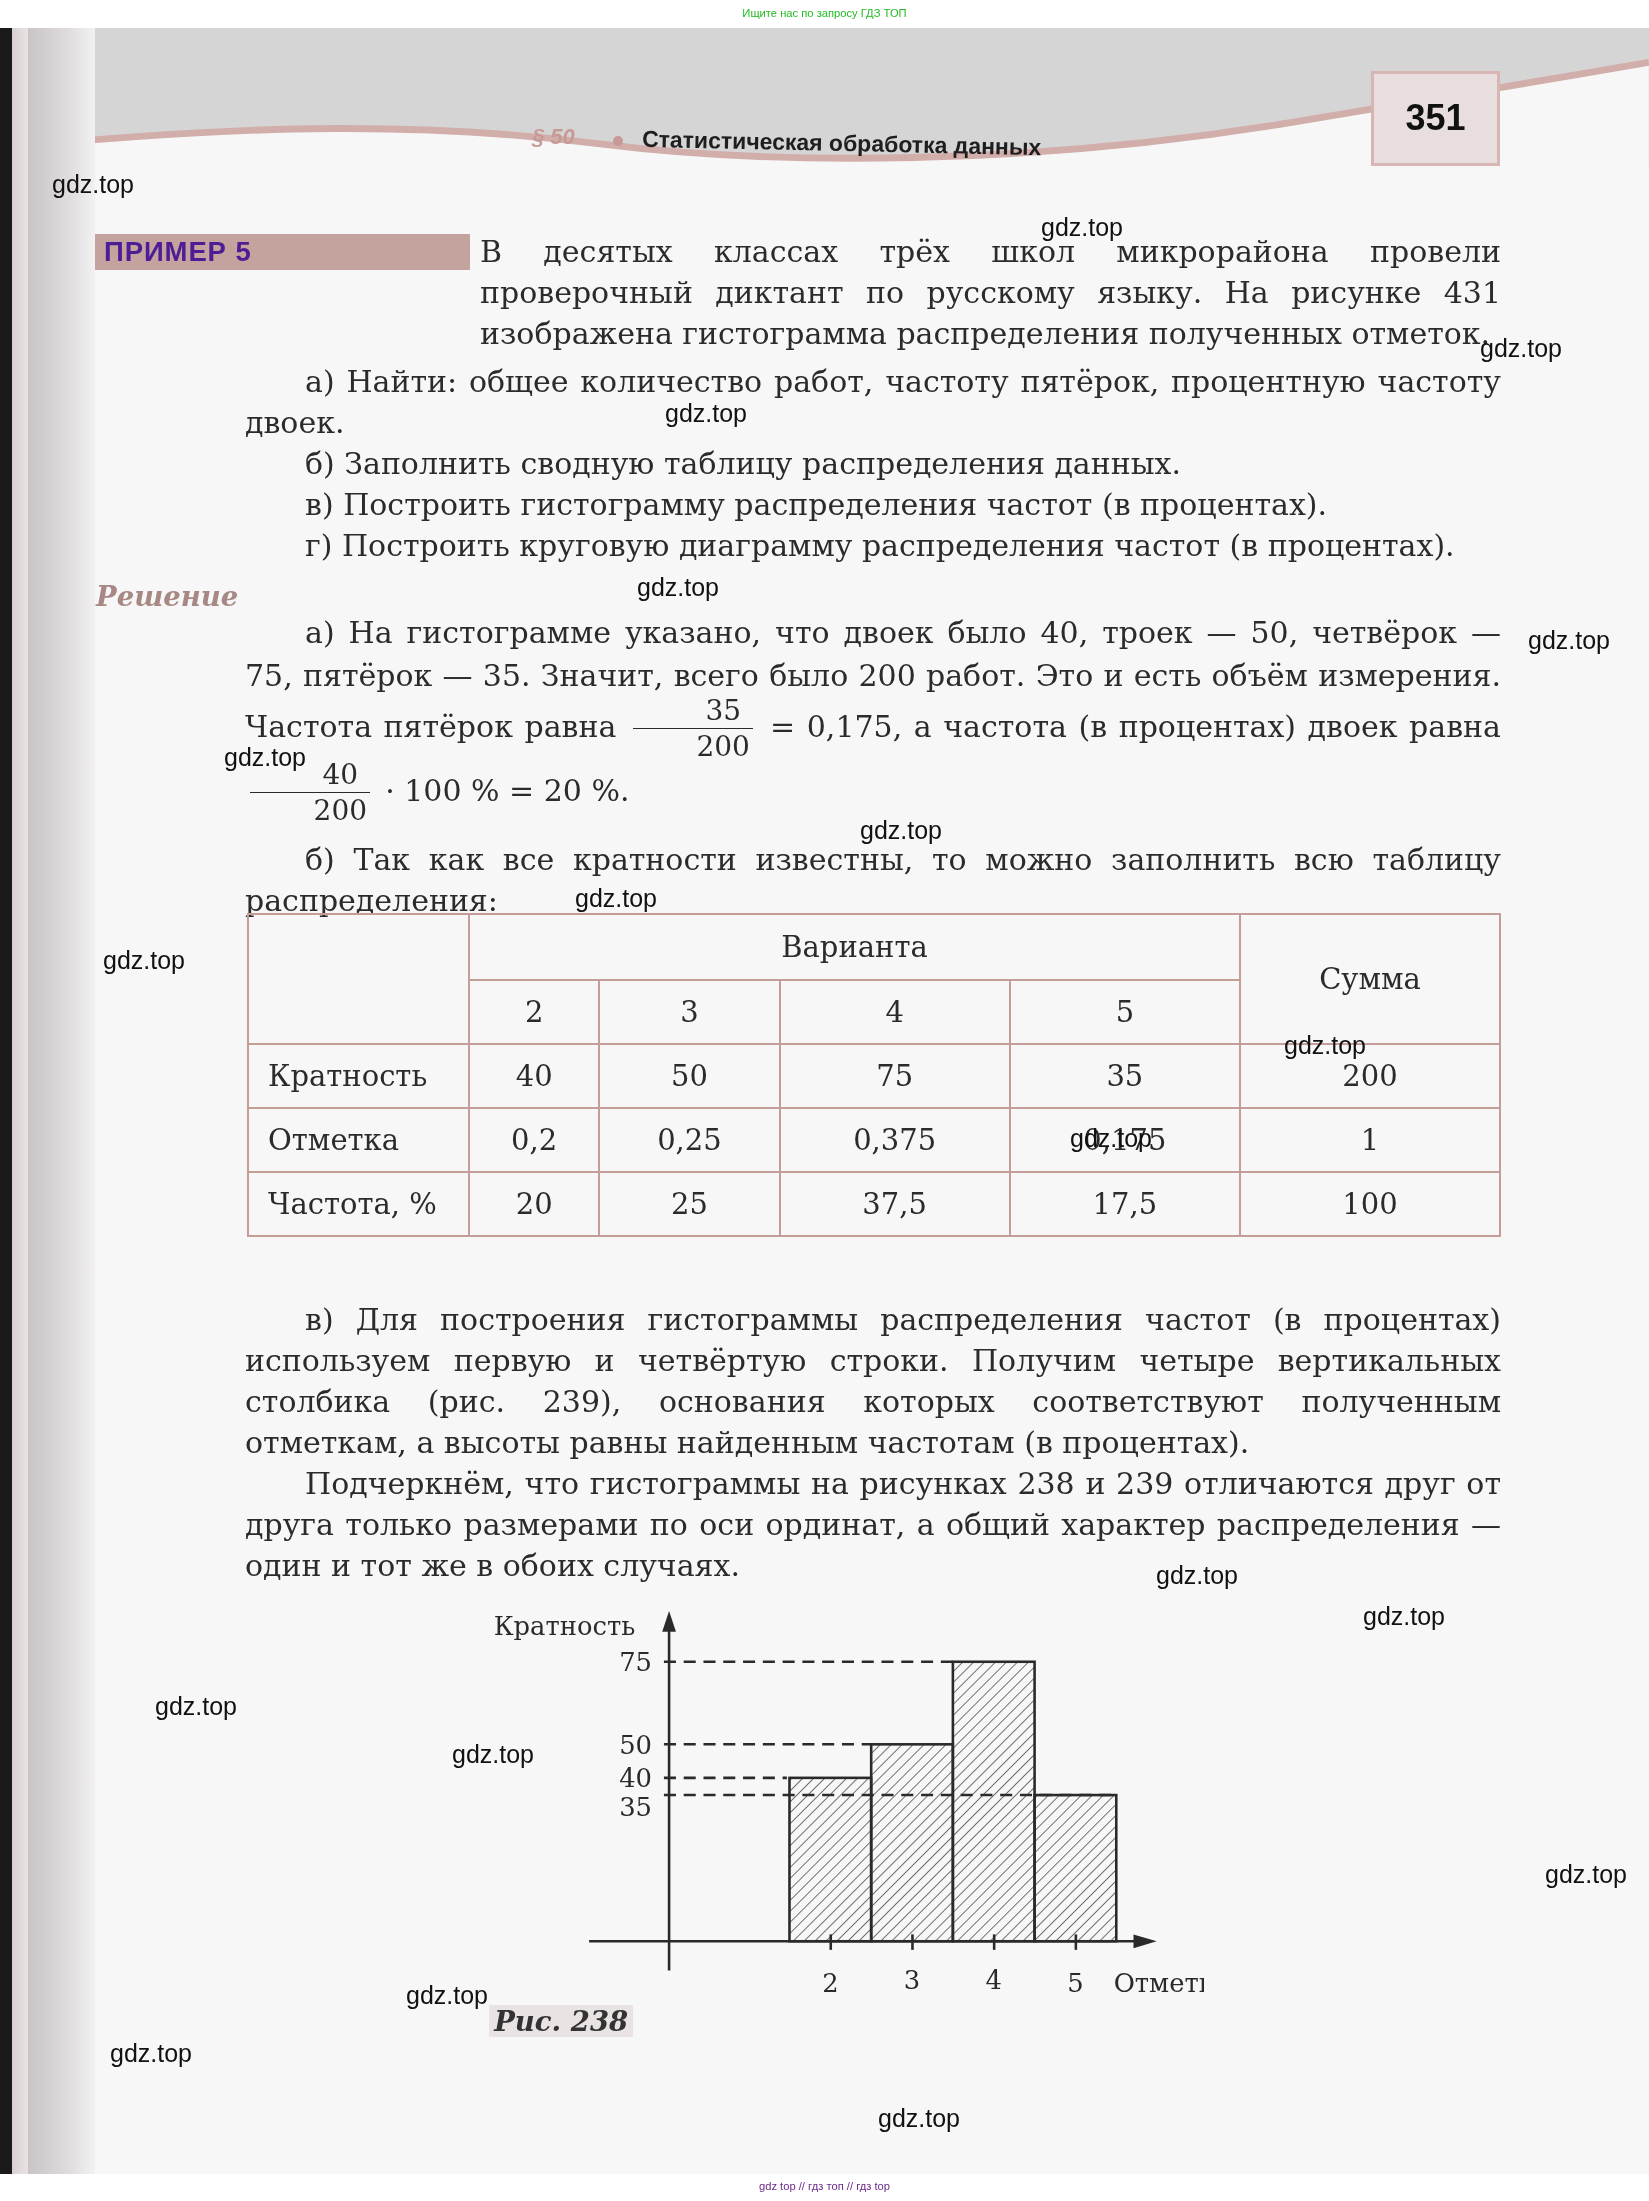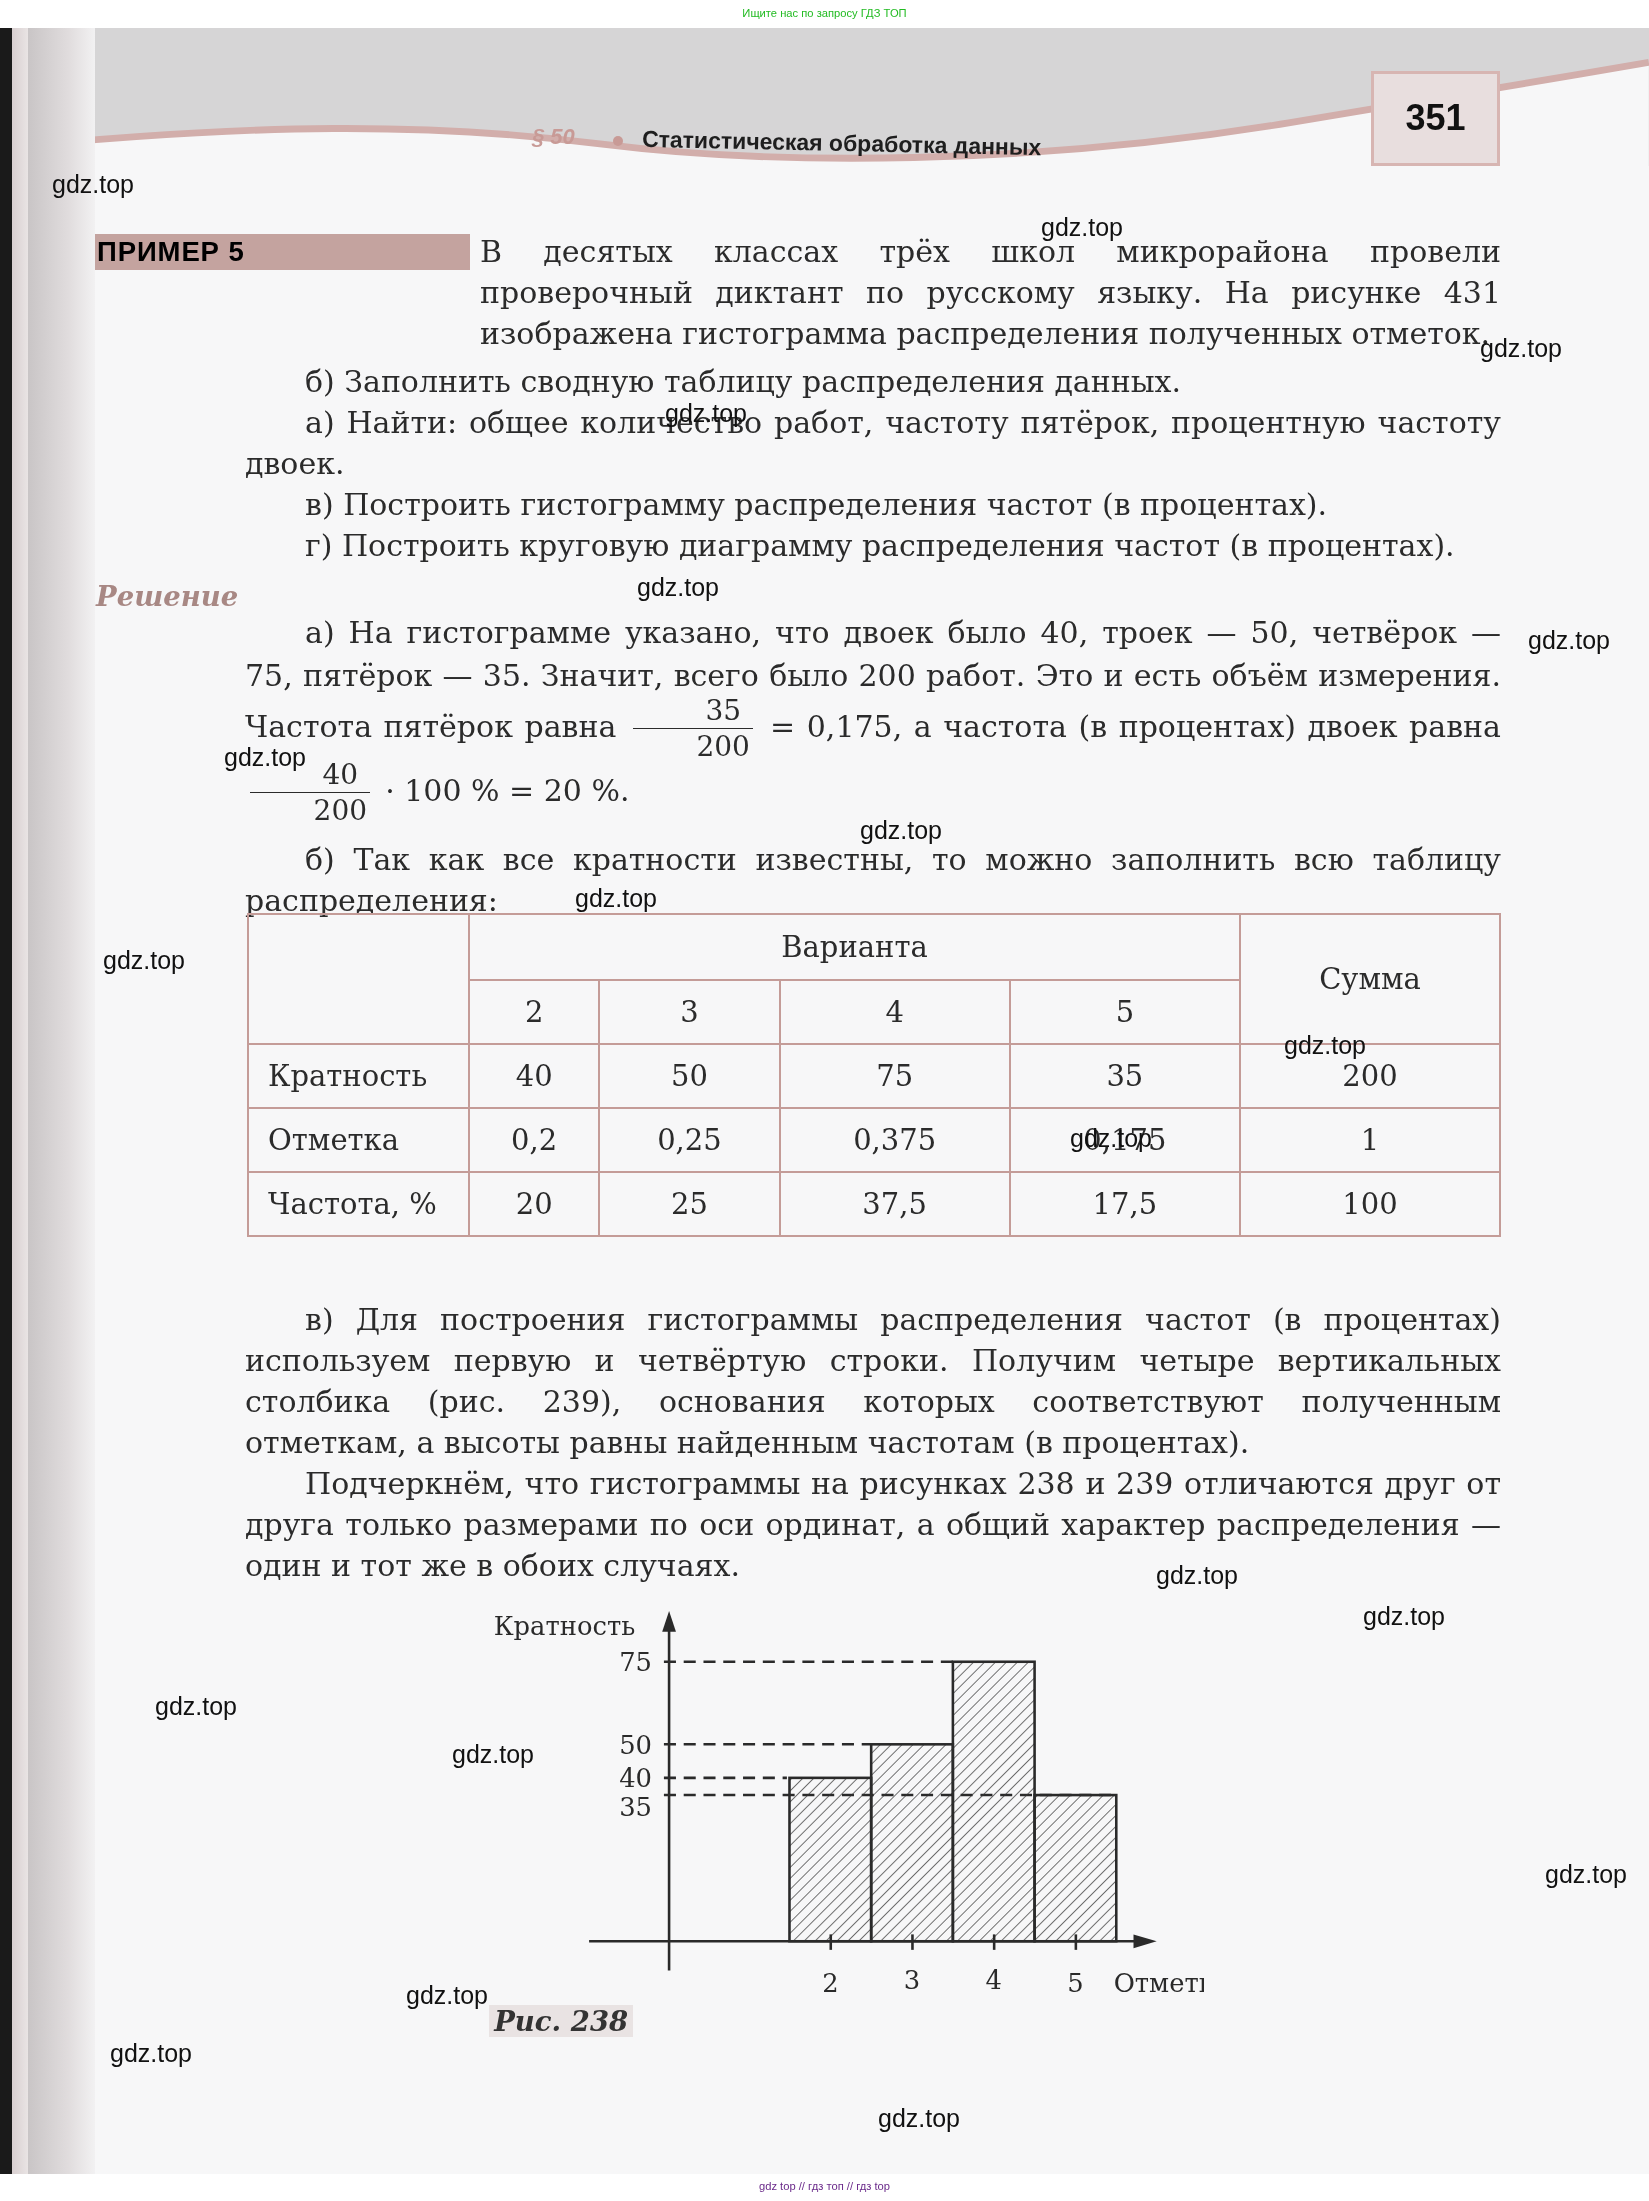--- a/index.html
+++ b/index.html
@@ -9,21 +9,21 @@
   .page { position:absolute; top:27.5px; left:0; width:1649px; height:2146px; background:#f7f7f8; overflow:hidden; }
   .spine { position:absolute; left:0; top:0; width:12px; height:100%; background:#1a1a1a; }
   .spine2 { position:absolute; left:12px; top:0; width:15.5px; height:100%; background:linear-gradient(90deg,#d8cfd0,#e9e4e4); }
   .left-strip { position:absolute; left:27.5px; top:0; width:67px; height:100%; background:linear-gradient(90deg,#c9c5c6,#e0dcdd 60%,#f2f1f2); }
   .header-band { position:absolute; left:12px; top:0; width:1637px; height:138px; background:#d6d5d6; }
   .header-wave { position:absolute; left:0; top:0; width:1649px; height:172px; }
   .section-label { position:absolute; left:532px; top:96px; font-family:"Liberation Sans", sans-serif; font-weight:bold; font-style:italic; font-size:22px; color:#c89a96; }
   .section-dot { position:absolute; left:613px; top:108px; width:10.3px; height:10.3px; border-radius:50%; background:#c89a96; }
   .section-title { position:absolute; left:642px; top:102px; font-family:"Liberation Sans", sans-serif; font-weight:bold; font-size:23px; color:#1e1e1e; transform:rotate(1.2deg); }
   .page-num-box { position:absolute; left:1371px; top:43px; width:129px; height:95px; background:#e8dede; border:3.4px solid #d7b5b2; box-sizing:border-box; display:flex; align-items:center; justify-content:center; font-family:"Liberation Sans", sans-serif; font-weight:bold; font-size:36px; color:#111; }
-  .example-tag { position:absolute; left:95px; top:206px; width:375px; height:36px; background:#c4a39f; font-family:"Liberation Sans", sans-serif; font-weight:bold; font-size:27.5px; color:#000000; line-height:36px; padding-left:2px; box-sizing:border-box; letter-spacing:0.9px; }
+  .example-tag { position:absolute; left:95px; top:206px; width:375px; height:36px; background:#c4a39f; font-family:"Liberation Sans", sans-serif; font-weight:bold; font-size:27.5px; color:#4c1d95; line-height:36px; padding-left:9px; box-sizing:border-box; letter-spacing:0.9px; }
   .solution-tag { position:absolute; left:96px; top:580px; font-family:"DejaVu Serif", serif; font-style:italic; font-weight:bold; font-size:27.5px; color:#a88884; }
   .text { position:absolute; left:245px; width:1256px; font-size:30px; line-height:41px; text-align:justify; color:#2b2b2b; }
   .text p { margin:0; }
   .indent { text-indent:60px; }
   .frac { display:inline-block; vertical-align:middle; text-align:center; line-height:1; margin:0 5.2px; }
   .frac .num, .frac .den { display:block; font-size:28px; padding:0 3.4px; }
   .frac .num { border-bottom:1.7px solid #2b2b2b; padding-bottom:3.4px; }
   .frac .den { padding-top:3.4px; }
   .wm { position:absolute; font-family:"Liberation Sans", sans-serif; font-size:25px; color:#111; }
   table.dist { position:absolute; left:247px; top:913px; width:1254px; border-collapse:collapse; font-size:29px; color:#2b2b2b; }
@@ -58,22 +58,22 @@
   <div class="text" style="top:203px; left:480px; width:1021px;">
     <p style="text-indent:0;">В десятых классах трёх школ микрорайона провели проверочный диктант по русскому языку. На рисунке 431 изображена гистограмма распределения полученных отметок.</p>
   </div>
 </div>
 
 <div class="text" style="top:232px; left:245px;">
   <p style="text-indent:235px; visibility:hidden;">.</p>
 </div>
 
 <div class="text" style="top:361px;">
+  <p class="indent">а) Найти: общее количество работ, частоту пятёрок, процентную частоту двоек.</p>
   <p class="indent">б) Заполнить сводную таблицу распределения данных.</p>
-  <p class="indent">а) Найти: общее количество работ, частоту пятёрок, процентную частоту двоек.</p>
   <p class="indent">в) Построить гистограмму распределения частот (в процентах).</p>
   <p class="indent">г) Построить круговую диаграмму распределения частот (в процентах).</p>
 </div>
 
 <div class="solution-tag">Решение</div>
 
 <div class="text" style="top:611px; line-height:43px;">
   <p class="indent">
     <span>а) На гистограмме указано, что двоек было 40, троек — 50, четвёрок — 75, пятёрок — 35. Значит, всего было 200 работ. Это и есть объём измерения. Частота пятёрок равна</span>
     <span class="frac"><span class="num">35</span><span class="den">200</span></span>

